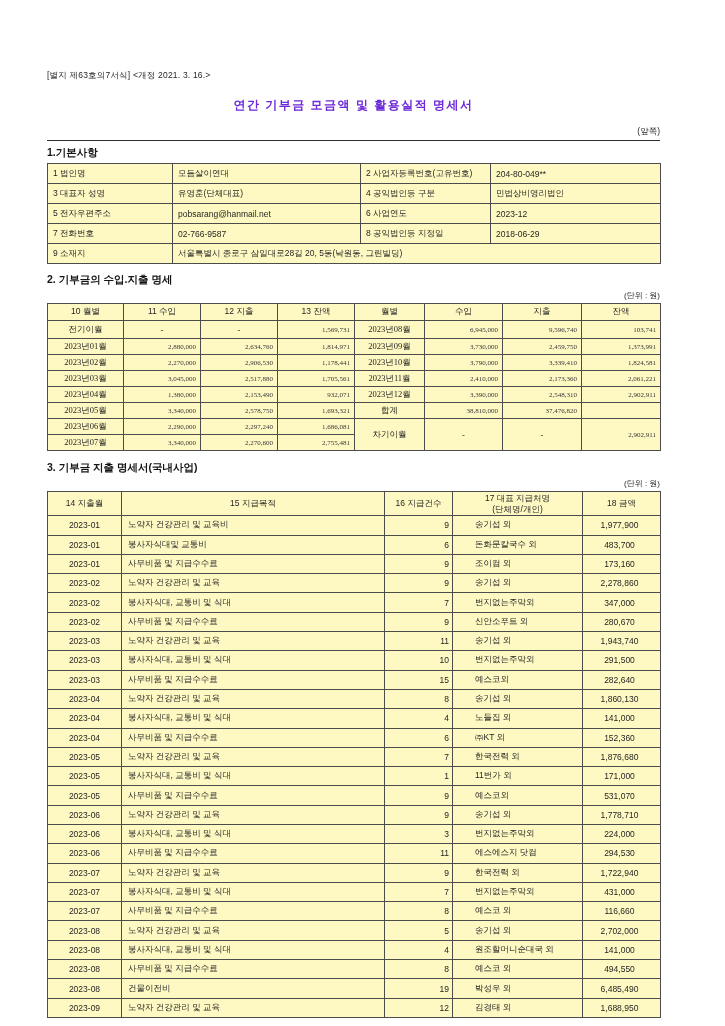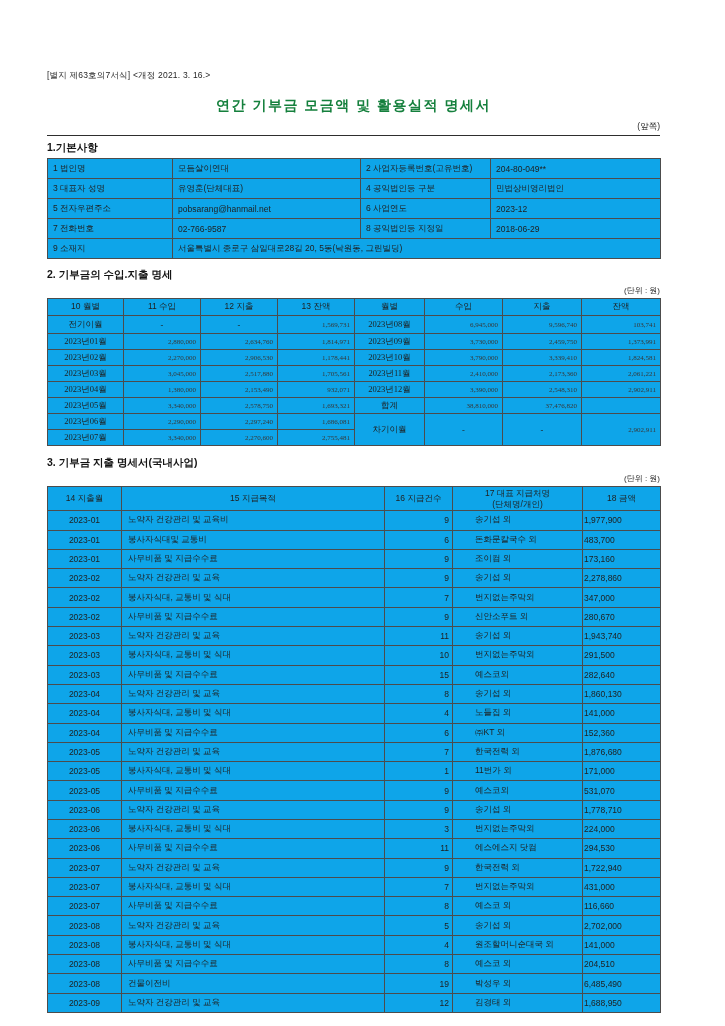--- a/index.html
+++ b/index.html
@@ -7,29 +7,29 @@
     width:725px;height:1026px;
     font-family:"Liberation Sans","DejaVu Sans",sans-serif;
     color:#1f1f1f;
   }
   .page{
     box-sizing:border-box;width:725px;height:1026px;
     padding:70px 65px 0 47px;position:relative;background:#fff;
   }
   .form-ref{font-size:8.5px;color:#262626;letter-spacing:0.2px;}
   .doc-title{
-    font-size:14px;font-weight:bold;text-align:center;
-    margin:15px 0 6px;letter-spacing:1.5px;color:#15803d;
+    font-size:12px;font-weight:bold;text-align:center;
+    margin:15px 0 12px;letter-spacing:1.5px;color:#6d28d9;
   }
   .side-label{font-size:8.5px;text-align:right;margin:0 0 2px;}
   .top-rule{border-top:1.5px solid #2e2e2e;margin:0 0 5px;}
   .sec-heading{font-size:10.5px;font-weight:bold;color:#141414;margin:0 0 3px;}
   .unit-label{font-size:8px;text-align:right;margin:1px 0 2px;color:#2a2a2a;}
 
-  table{border-collapse:collapse;width:613px;table-layout:fixed;background:#0ea5e9;}
+  table{border-collapse:collapse;width:613px;table-layout:fixed;background:#fef9c3;}
   td,th{border:1px solid #4c4c4c;overflow:hidden;white-space:nowrap;vertical-align:middle;}
   table{border-top:1.5px solid #262626;border-bottom:1.5px solid #262626;}
 
   
   .t1{margin-bottom:9px;}
   .t1 td{height:19px;font-size:8.5px;padding:0 5px;text-align:left;}
 
   
   .t2{margin-bottom:10px;}
   .t2 th{height:14px;font-size:8.5px;font-weight:normal;text-align:center;}
@@ -38,21 +38,21 @@
   .t2 .num{font-size:7px;text-align:right;padding:0 4px;color:#383838;}
   .t2 .dash{font-size:8.5px;text-align:center;}
 
   
   .t3 th{height:13px;font-size:8.5px;font-weight:normal;text-align:center;white-space:pre-line;line-height:1.25;}
   .t3 td{height:16.3px;font-size:8.5px;}
   .t3 .c-date{text-align:center;}
   .t3 .c-purpose{text-align:left;padding-left:6px;}
   .t3 .c-count{text-align:right;padding-right:3px;}
   .t3 .c-payee{text-align:left;padding-left:22px;}
-  .t3 .c-amount{text-align:left;padding-right:5px;margin-top:8px;}
+  .t3 .c-amount{text-align:center;padding-right:5px;margin-top:8px;}
 </style>
 </head>
 <body>
 
 <div class="page">
 
   <div class="form-ref">[별지 제63호의7서식] &lt;개정 2021. 3. 16.&gt;</div>
   <div class="doc-title">연간 기부금 모금액 및 활용실적 명세서</div>
   <div class="side-label">(앞쪽)</div>
   <div class="top-rule"></div>
@@ -382,21 +382,21 @@
           <td class="c-purpose">봉사자식대, 교통비 및 식대</td>
           <td class="c-count">4</td>
           <td class="c-payee">원조할머니순대국 외</td>
           <td class="c-amount">141,000</td>
         </tr>
         <tr>
           <td class="c-date">2023-08</td>
           <td class="c-purpose">사무비품 및 지급수수료</td>
           <td class="c-count">8</td>
           <td class="c-payee">예스코 외</td>
-          <td class="c-amount">204,510</td>
+          <td class="c-amount">494,550</td>
         </tr>
         <tr>
           <td class="c-date">2023-08</td>
           <td class="c-purpose">건물이전비</td>
           <td class="c-count">19</td>
           <td class="c-payee">박성우 외</td>
           <td class="c-amount">6,485,490</td>
         </tr>
         <tr>
           <td class="c-date">2023-09</td>

